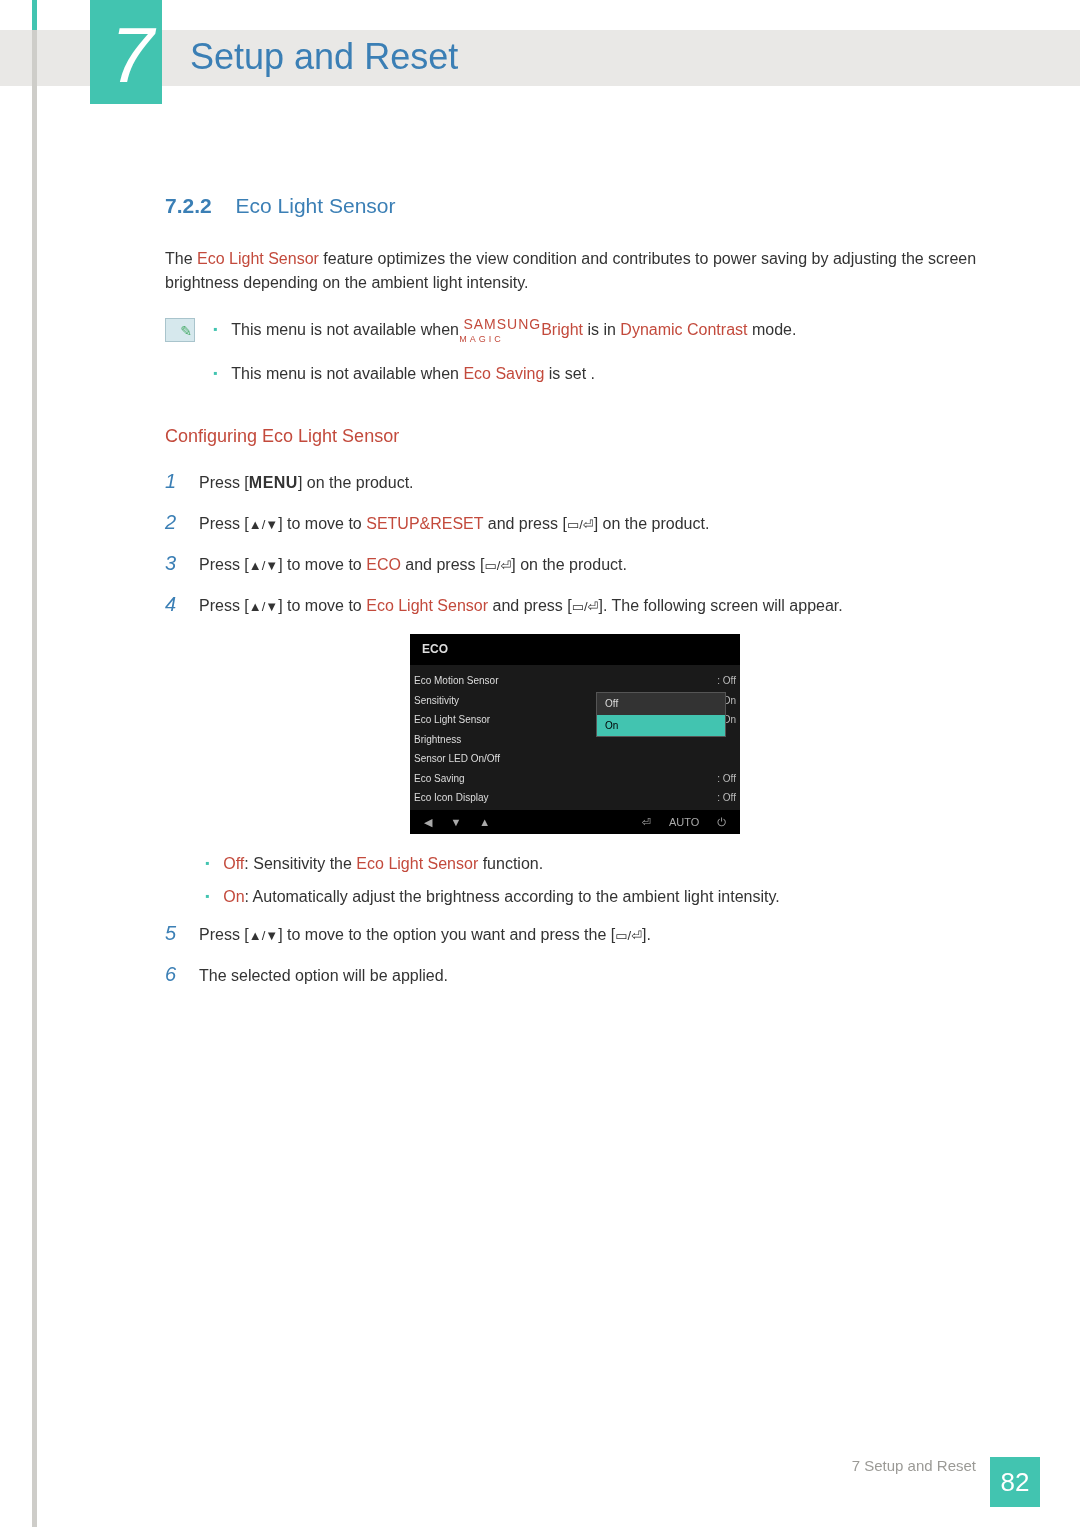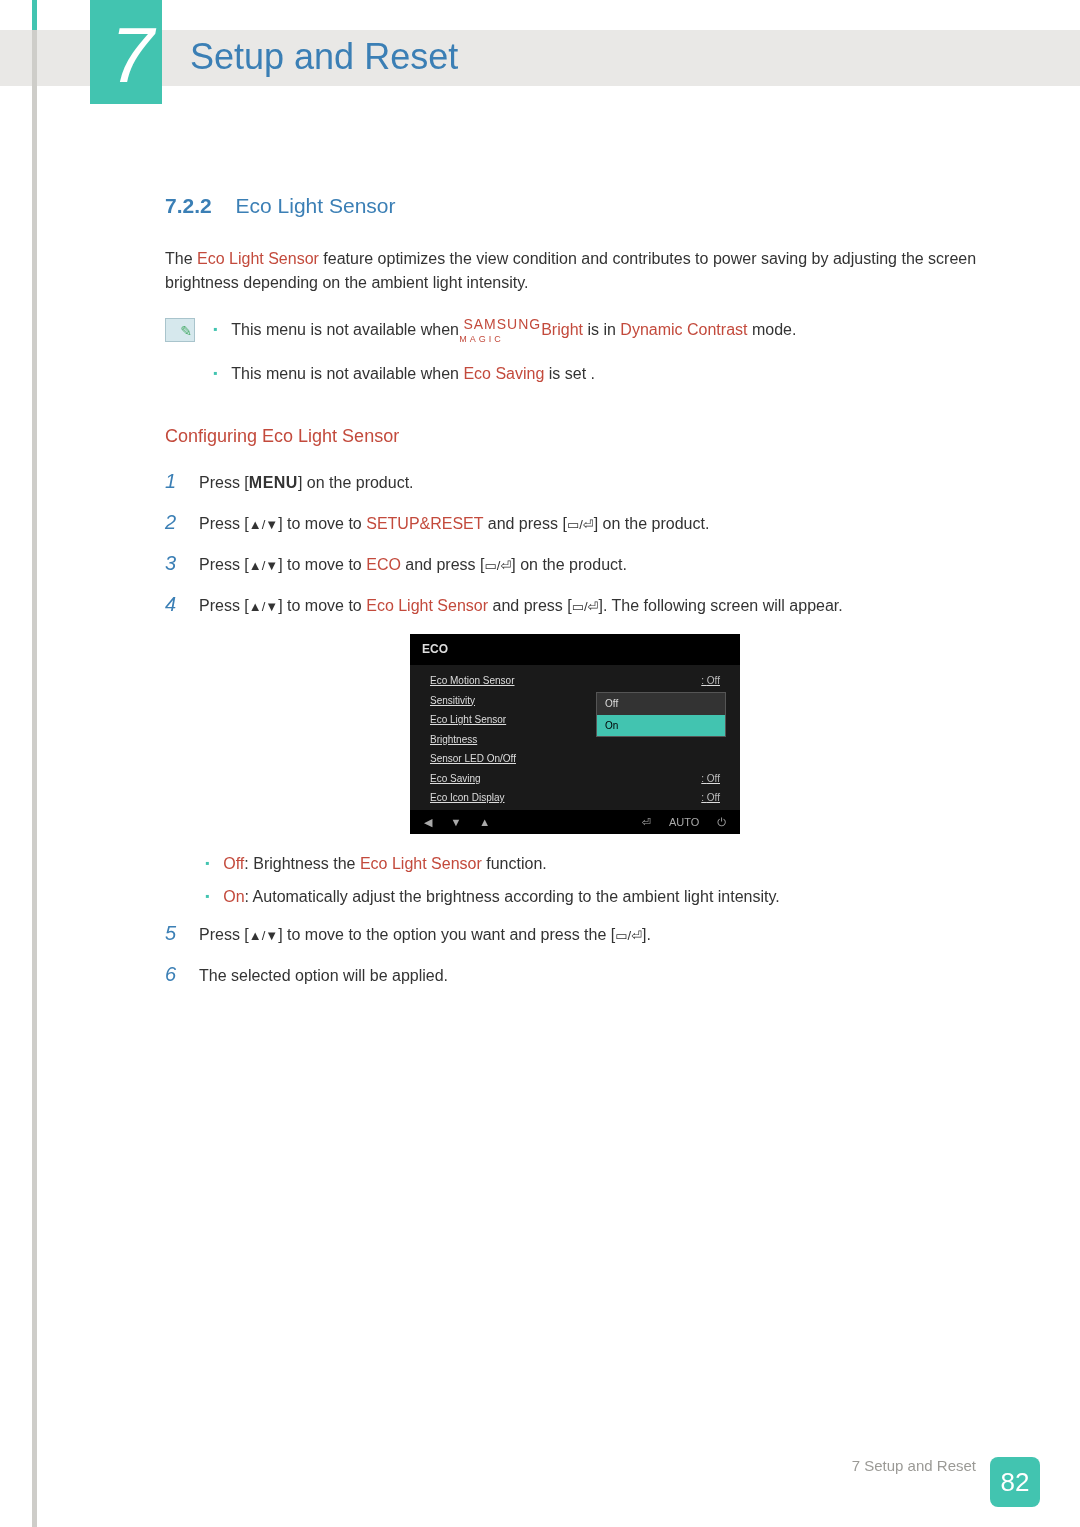--- a/index.html
+++ b/index.html
@@ -90,21 +90,21 @@
   .step-num { color: #3b7fb5; font-size: 20px; font-style: italic; width: 14px; }
   .step-body { flex: 1; }
   .menu-label { font-family: Arial; font-weight: bold; letter-spacing: 0.5px; }
   .arrows { font-size: 13px; }
   .osd-screenshot {
     width: 330px; height: 200px; background: #1a1a1a;
     margin: 14px auto 18px auto; position: relative;
     font-size: 11px; color: #ddd;
   }
   .osd-header { background: #000; padding: 6px 12px; font-weight: bold; font-size: 12px; }
-  .osd-body { padding: 6px 20px; text-decoration: underline; }
+  .osd-body { padding: 6px 4px; }
   .osd-row { display: flex; justify-content: space-between; padding: 2px 0; font-size: 10px; }
   .osd-row .v { color: #bbb; }
   .osd-dropdown {
     position: absolute; right: 14px; top: 58px; width: 130px;
     background: #333; border: 1px solid #555;
   }
   .osd-dropdown .opt { padding: 3px 8px; font-size: 10px; }
   .osd-dropdown .sel { background: #42c4b0; color: #000; }
   .osd-footer {
     position: absolute; bottom: 0; left: 0; right: 0;
@@ -116,21 +116,20 @@
   .sub-bullets .bullet-row { display: flex; gap: 14px; margin-bottom: 8px; }
   .footer {
     position: absolute; bottom: 20px; right: 40px;
     display: flex; align-items: flex-start; gap: 14px;
     color: #9b9a96; font-size: 15px;
   }
   .page-badge {
     background: #42c4b0; color: #fff; width: 50px; height: 50px;
     display: flex; align-items: center; justify-content: center;
     font-size: 26px;
-    border-radius: 8px;
   }
   .icon-btn { display: inline-block; font-size: 13px; }
 </style>
 </head>
 <body>
 
 <div class="left-edge"></div>
 <div class="header-bar"></div>
 <div class="left-stripe"></div>
 <div class="chapter-badge">7</div>
@@ -239,21 +238,21 @@
       <span class="fi">⏎</span>
       <span class="fi">AUTO</span>
       <span class="fi">⏻</span>
     </div>
   </div>
 
   <div class="sub-bullets">
     <div class="bullet-row">
       <span class="bullet-dot">▪</span>
       <span>
-        <span class="highlight-red">Off</span><span>: Brightness the </span><span class="highlight-red">Eco Light Sensor</span><span> function.</span>
+        <span class="highlight-red">Off</span><span>: Sensitivity the </span><span class="highlight-red">Eco Light Sensor</span><span> function.</span>
       </span>
     </div>
     <div class="bullet-row">
       <span class="bullet-dot">▪</span>
       <span>
         <span class="highlight-red">On</span><span>: Automatically adjust the brightness according to the ambient light intensity.</span>
       </span>
     </div>
   </div>
 

